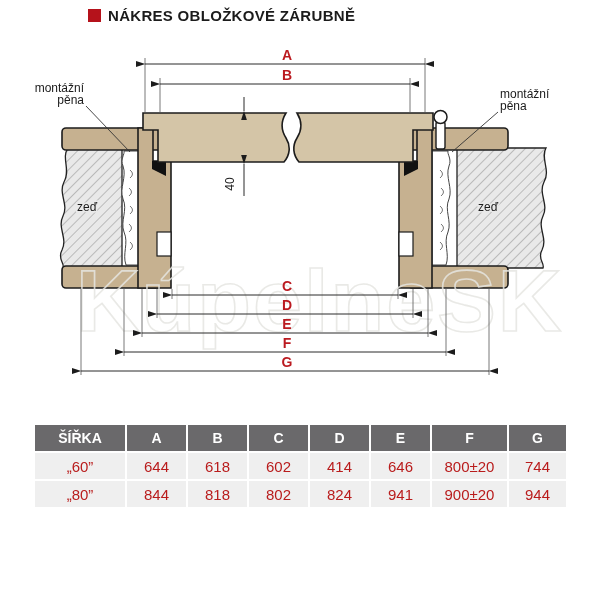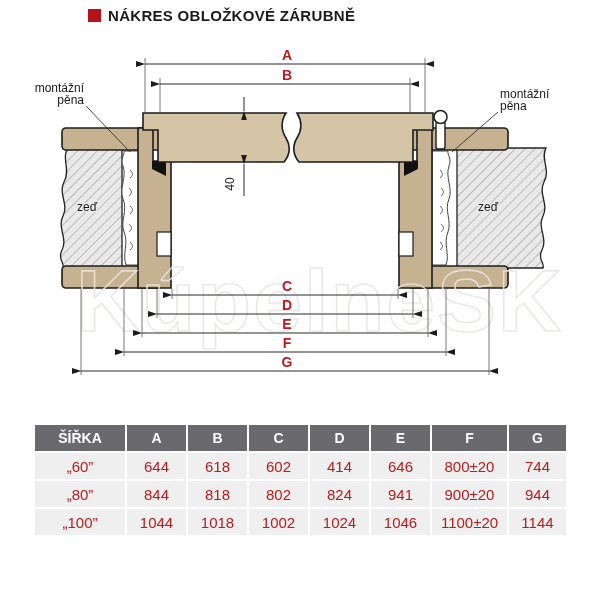--- a/index.html
+++ b/index.html
@@ -178,26 +178,16 @@
         <tr>
           <td>„80”</td>
           <td>844</td>
           <td>818</td>
           <td>802</td>
           <td>824</td>
           <td>941</td>
           <td>900±20</td>
           <td>944</td>
         </tr>
-        <tr>
-          <td>„100”</td>
-          <td>1044</td>
-          <td>1018</td>
-          <td>1002</td>
-          <td>1024</td>
-          <td>1046</td>
-          <td>1100±20</td>
-          <td>1144</td>
-        </tr>
       </tbody>
   </table>
 
 </div>
 
 </body></html>

